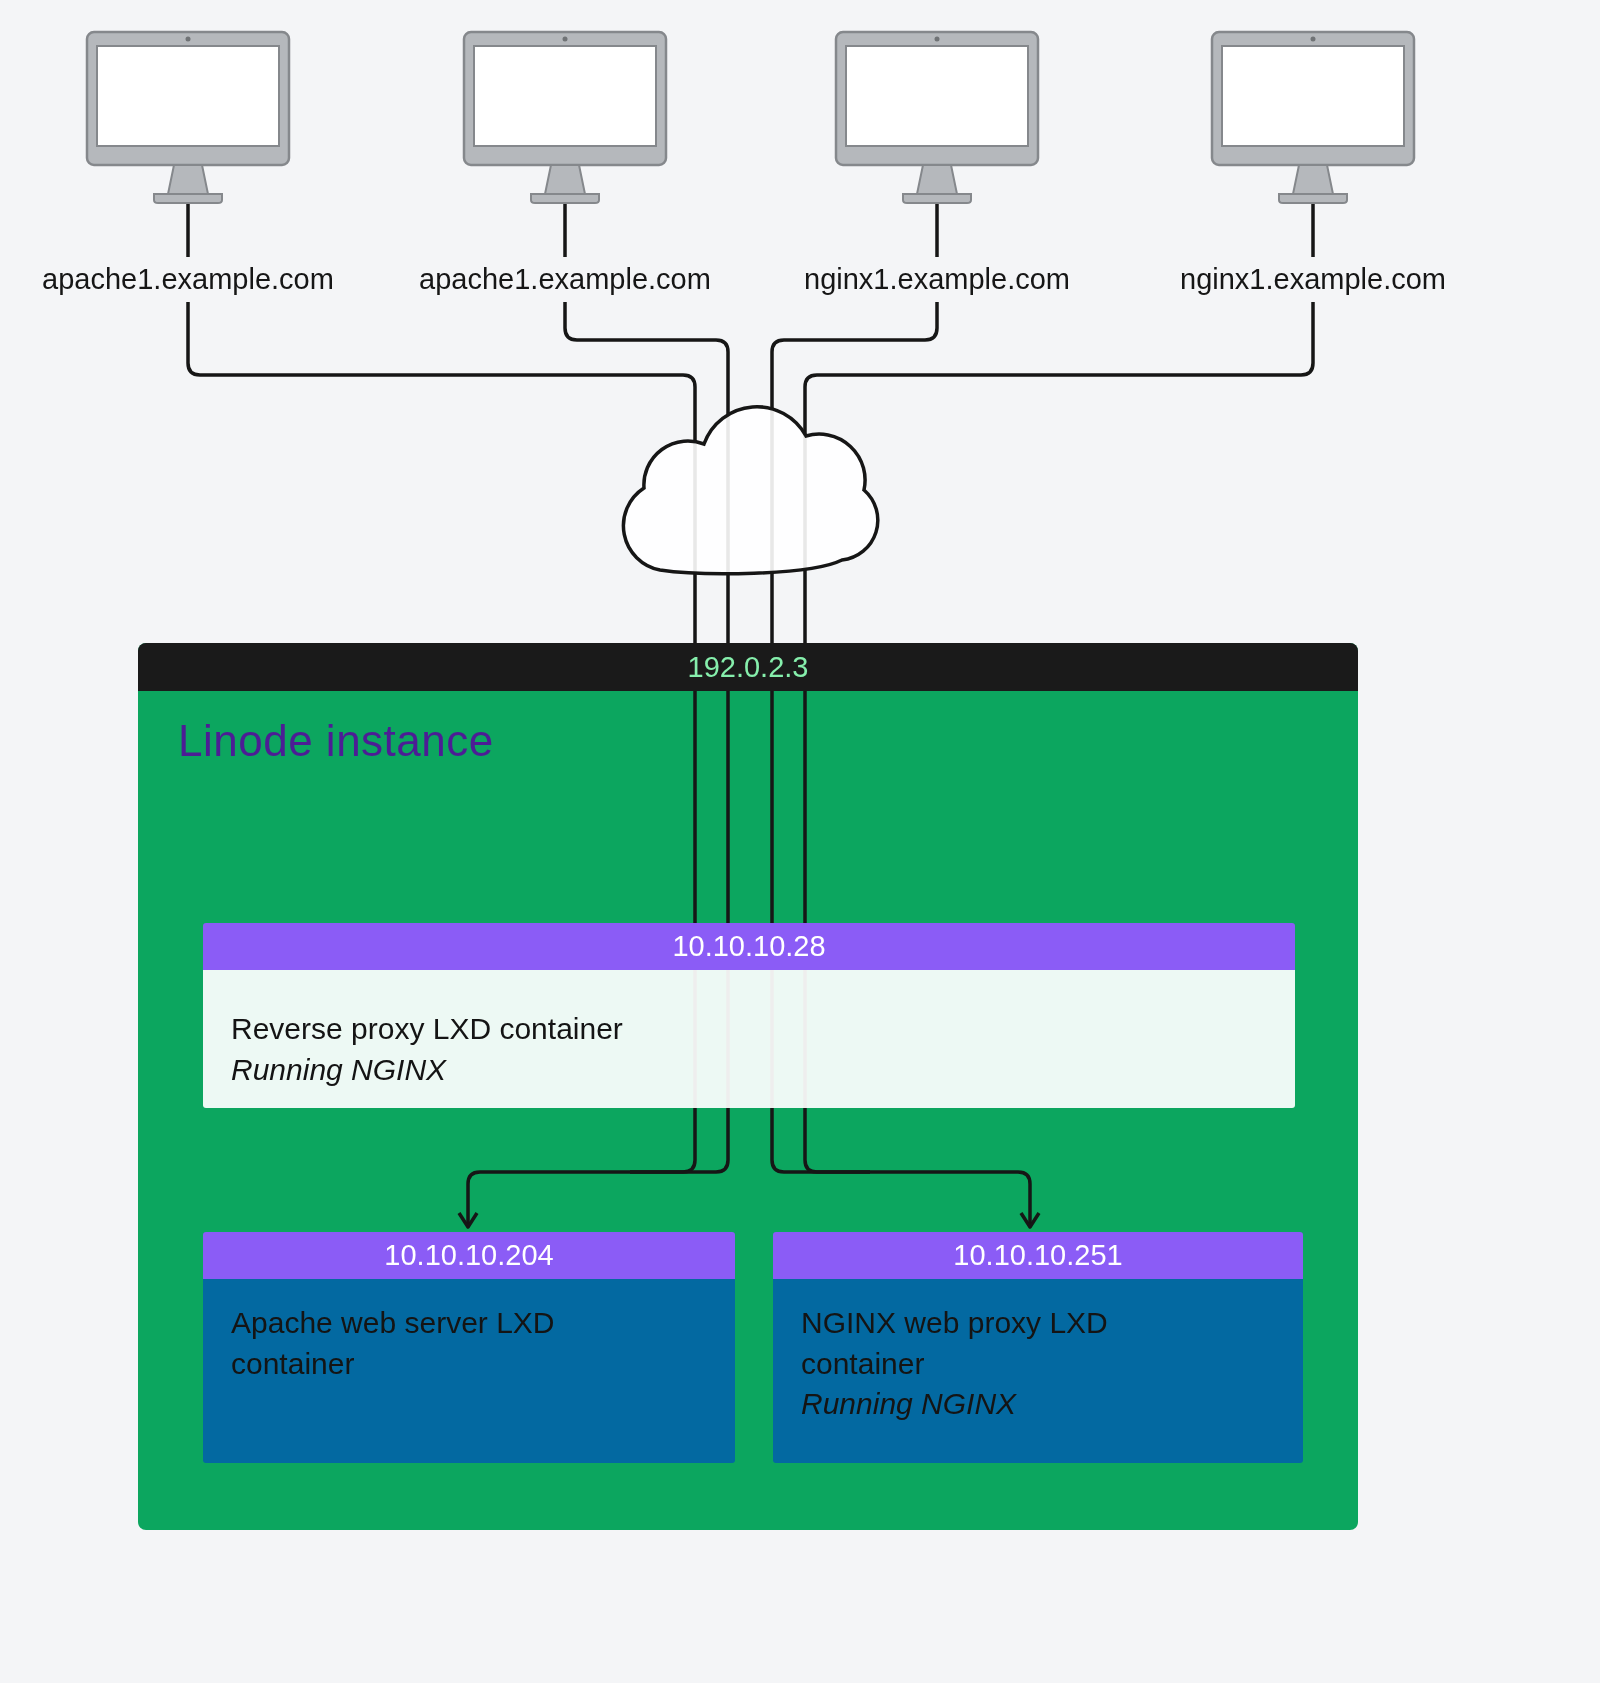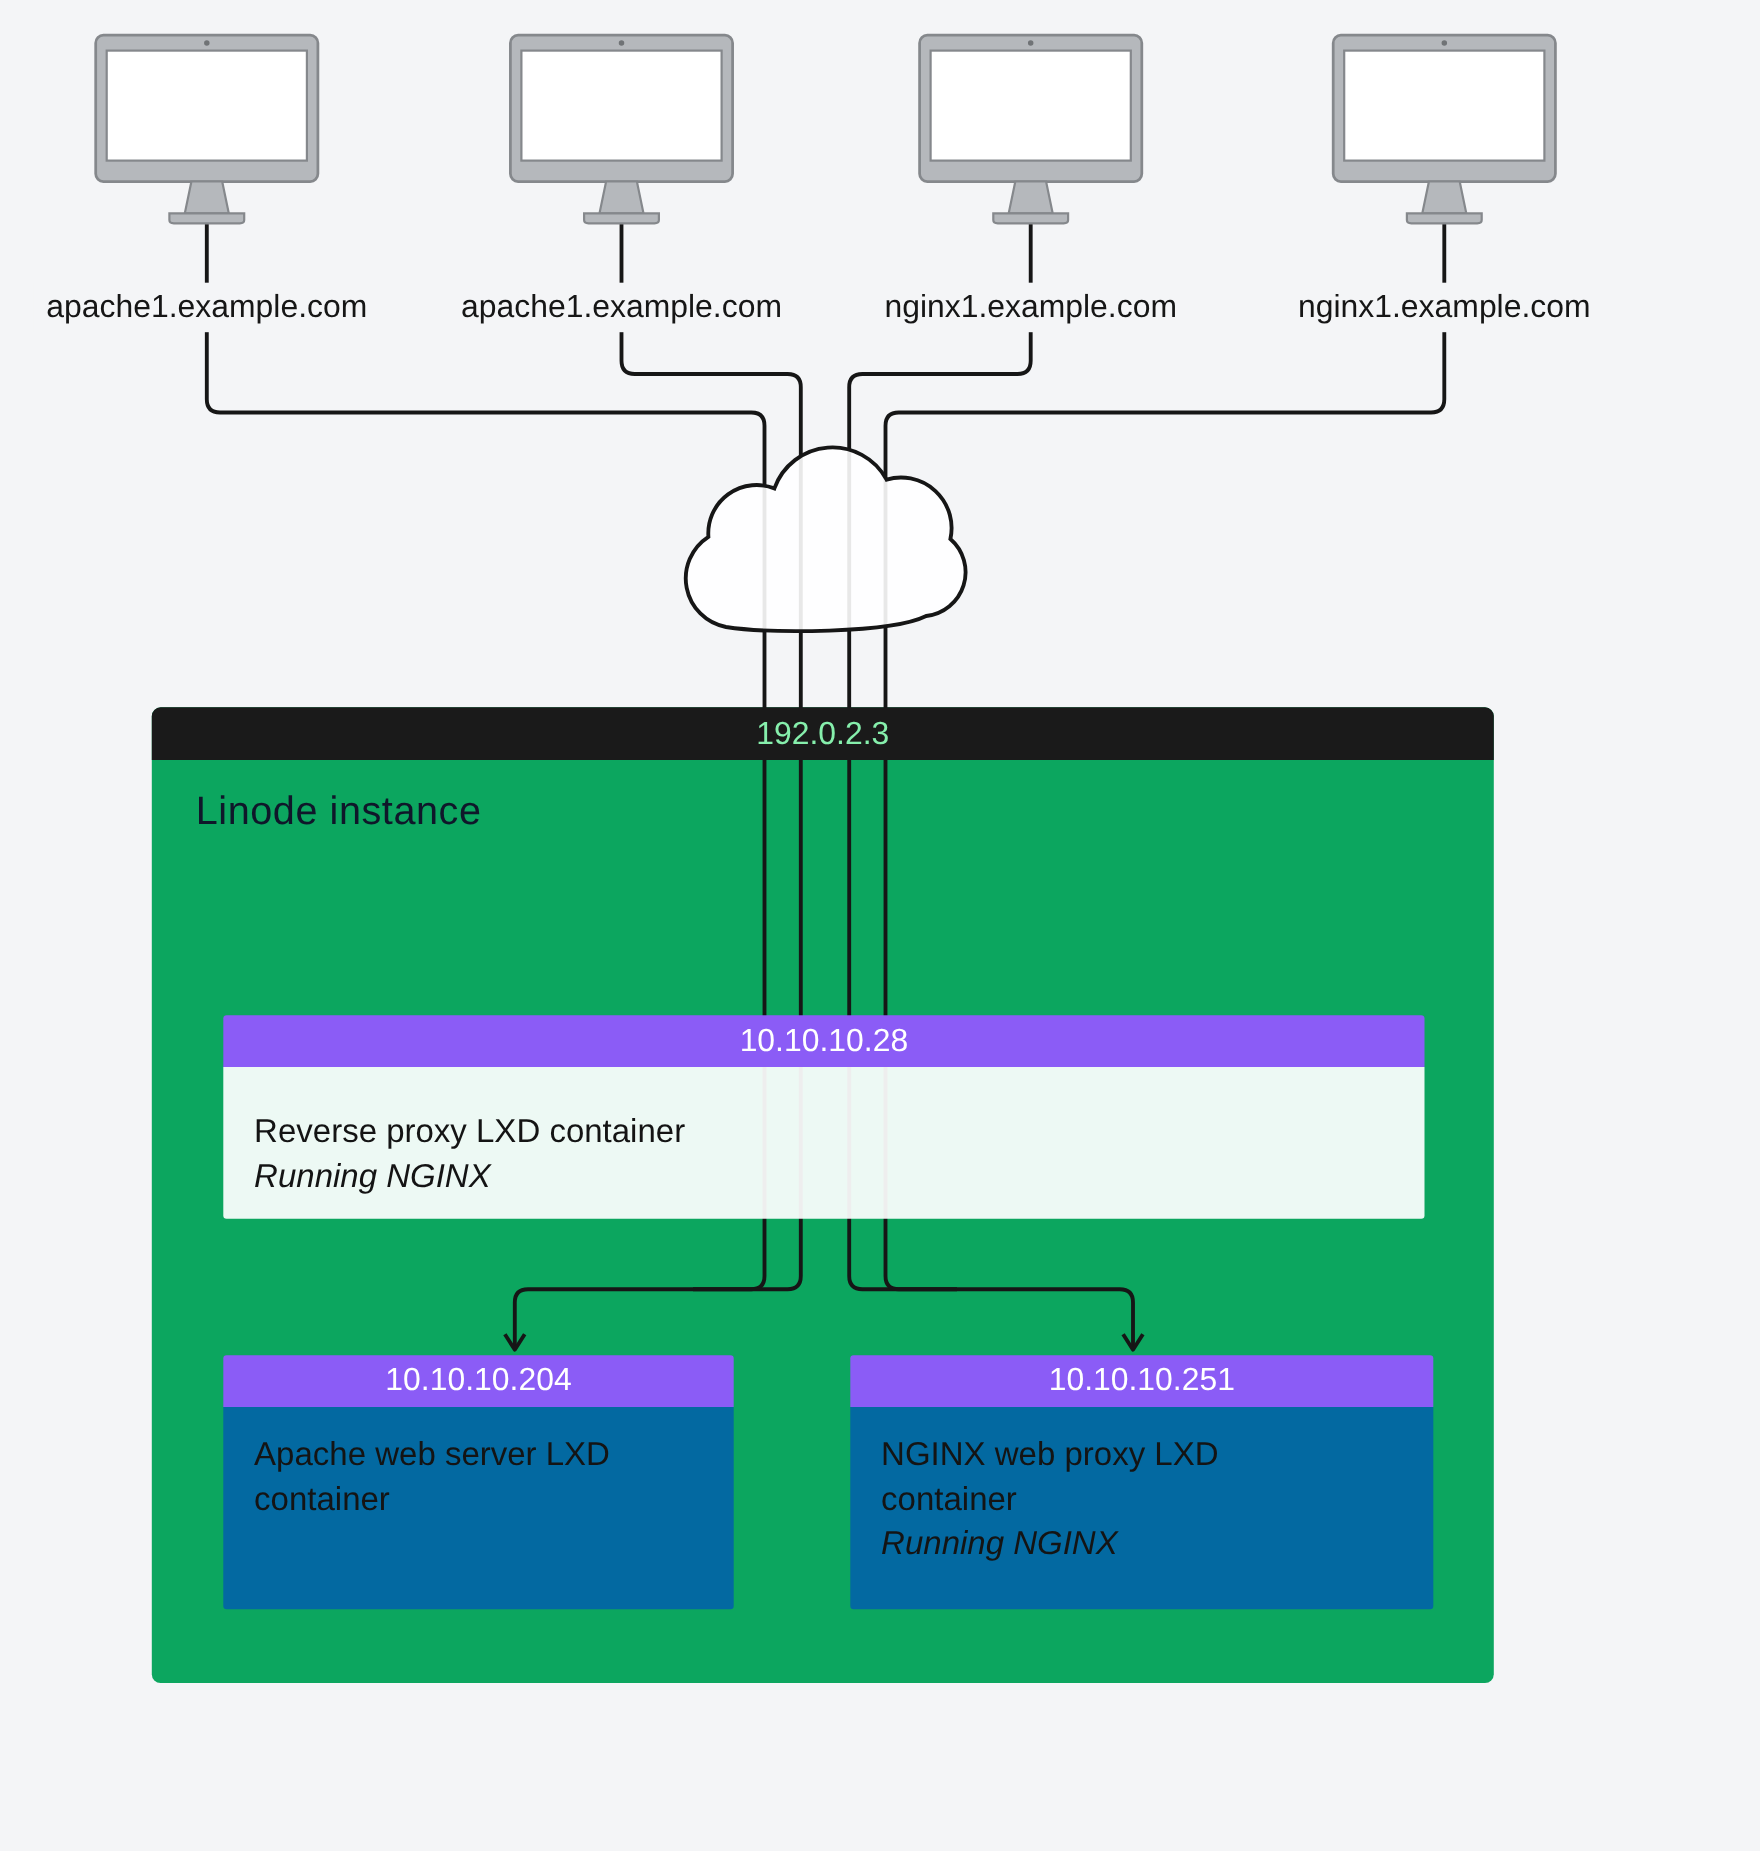--- a/index.html
+++ b/index.html
@@ -20,21 +20,21 @@
     z-index:3; box-sizing:border-box;
   }
   .main-bar { left:138px; top:643px; width:1220px; height:48px; border-radius:8px 8px 0 0; }
   .client-label {
     position:absolute; z-index:3; transform:translateX(-50%);
     background:#f4f5f7; padding:6px 12px; font-size:29px; white-space:nowrap;
     color:#161616;
   }
   .linode-title {
     position:absolute; left:178px; top:716px; z-index:3;
-    font-size:36px; color:#0f172a; letter-spacing:0.5px;
+    font-size:44px; color:#4c1d95; letter-spacing:0.5px;
   }
   .cbox { position:absolute; z-index:3; box-sizing:border-box; }
   .chead {
     height:47px; background:#8b5cf6; color:#ffffff; font-size:29px;
     display:flex; align-items:center; justify-content:center;
     border-radius:3px 3px 0 0;
   }
   .cbody {
     background:#0369a1; font-size:30px; line-height:1.35; color:#141414;
     padding:24px 24px 0 28px; border-radius:0 0 3px 3px; box-sizing:border-box;
@@ -103,21 +103,21 @@
   <div class="cbox" style="left:203px; top:923px; width:1092px;">
     <div class="chead">
       <span>10.10.10.28</span>
     </div>
     <div class="cbody proxy-body">
       <div class="cname" style="max-width:900px;">Reverse proxy LXD container</div>
       <div class="crole">Running NGINX</div>
     </div>
   </div>
 
-  <div class="cbox" style="left:203px; top:1232px; width:464px;">
+  <div class="cbox" style="left:203px; top:1232px; width:532px;">
     <div class="chead">
       <span>10.10.10.204</span>
     </div>
     <div class="cbody leaf-body">
       <div class="cname">Apache web server LXD container</div>
     </div>
   </div>
 
   <div class="cbox" style="left:773px; top:1232px; width:530px;">
     <div class="chead">

